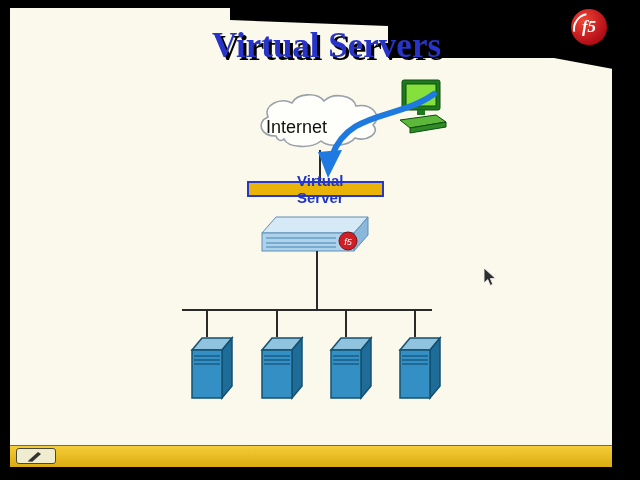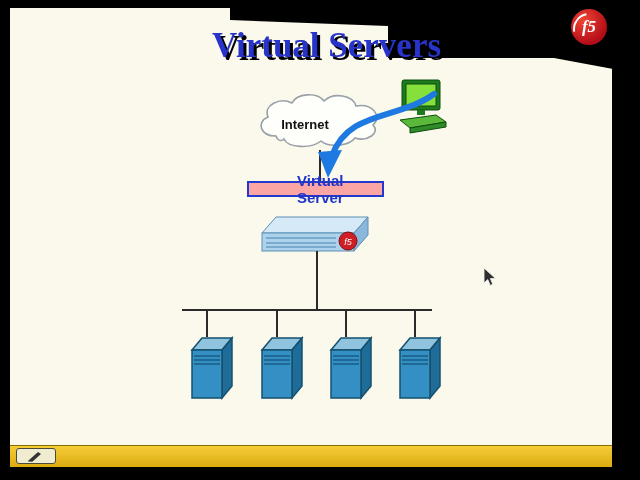--- a/index.html
+++ b/index.html
@@ -39,28 +39,28 @@
     content:""; position:absolute; left:2px; top:4px; width:28px; height:28px;
     border:2px solid transparent; border-left-color:#fff;
     border-radius:50%; transform:rotate(35deg);
   }
 
   .abs { position:absolute; }
   .z3 { z-index:3; } .z4 { z-index:4; }
 
   .internet-label {
     position:absolute; left:266px; top:117px; width:78px; z-index:4;
-    text-align:center; font-weight:bold; font-size:13px; color:#111;
+    text-align:left; font-weight:normal; font-size:18px; color:#111;
   }
 
   .connector { position:absolute; background:#2a2a2a; z-index:3; }
 
   .vs-box {
     position:absolute; left:247px; top:181px; width:137px; height:16px; z-index:3;
-    background:#fca5a5; border:2px solid #2438cc;
+    background:#eab308; border:2px solid #2438cc;
     display:flex; align-items:center; justify-content:center;
     font-weight:bold; font-size:15px; color:#2136c6;padding-left:48px;
   }
 
   .server { position:absolute; top:336px; z-index:3; }
 
   .bottom-bar {
     position:absolute; left:10px; top:445px; width:602px; height:22px; z-index:2;
     background:linear-gradient(#f4cd38, #dcab10);
     border-top:1px solid #8a6d00;

